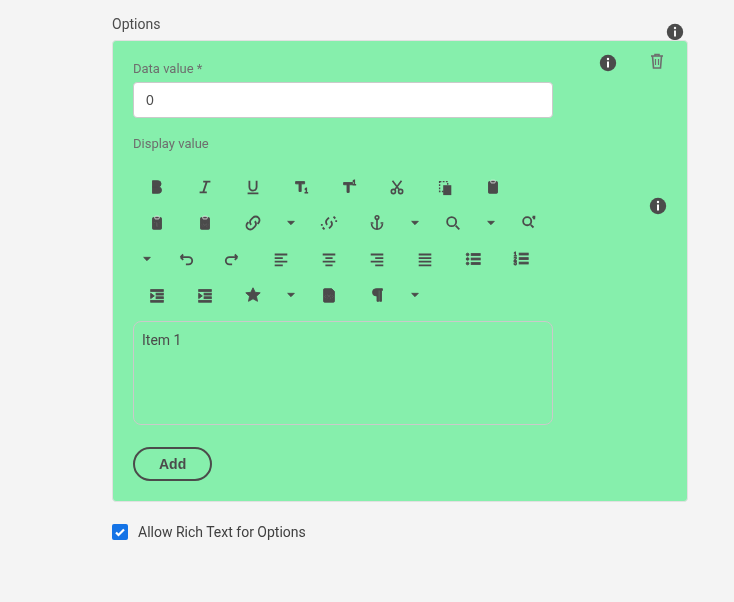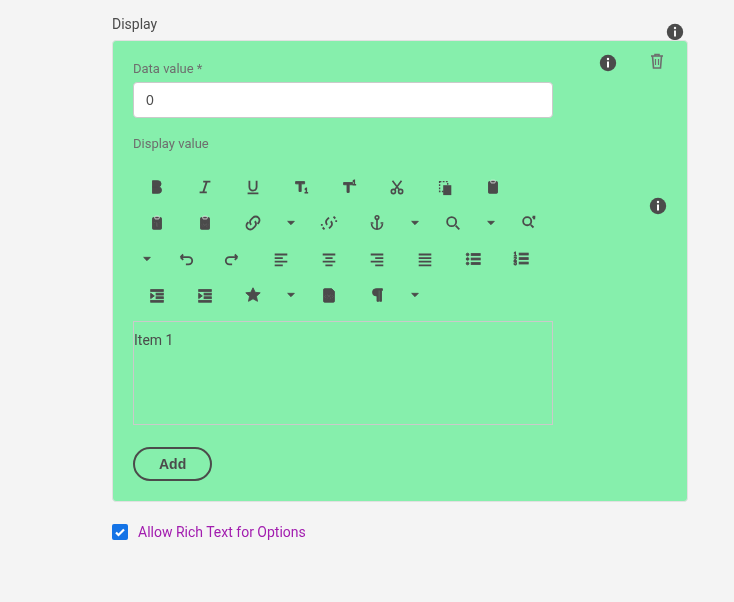--- a/index.html
+++ b/index.html
@@ -64,22 +64,22 @@
     display:flex; align-items:center; justify-content:center;
     cursor:pointer;
     border:none; background:transparent; padding:0;
   }
   .tbtn.narrow{ width:28px; }
   .tbtn svg{ stroke:#4b4b4b; }
   .editor{
     width:420px; height:104px;
     margin-top:8px;
     border:1px solid #cacaca;
-    border-radius:0;
-    padding:10px 0;
+    border-radius:8px;
+    padding:10px 8px;
     font-size:14px; color:#4b4b4b;
   }
   .add-btn{
     margin-top:22px;
     display:inline-flex; align-items:center; justify-content:center;
     height:34px; padding:0 24px;
     border:2px solid #4b4b4b;
     border-radius:17px;
     background:transparent;
     font-size:14px; font-weight:700; color:#4b4b4b;
@@ -92,38 +92,38 @@
     margin-left:0;
   }
   .cb{
     width:16px; height:16px;
     background:#1473e6;
     border-radius:2px;
     display:flex; align-items:center; justify-content:center;
     cursor:pointer;
   }
   .cb svg{display:block;}
-  .chk-label{font-size:14px; color:#a21caf;}
+  .chk-label{font-size:14px; color:#404040;}
   .ico{width:18px;height:18px;display:block;}
   .ico-lg{width:20px;height:20px;}
   .trash{cursor:pointer;}
 </style>
 </head>
 <body>
 
 <div class="wrap">
   <span class="main-info-icon">
     <svg class="ico" viewBox="0 0 18 18" fill="#4b4b4b">
         <circle cx="9" cy="9" r="8.2"></circle>
         <rect x="8" y="7.5" width="2" height="6" fill="#f4f4f4"></rect>
         <circle cx="9" cy="5" r="1.2" fill="#f4f4f4"></circle>
       </svg>
   </span>
 
-  <div class="section-title">Display</div>
+  <div class="section-title">Options</div>
 
   <div class="panel">
 
     <div class="row-head">
       <div class="label">Data value *</div>
       <div class="side">
         <span>
           <svg class="ico" width="16" height="16" viewBox="0 0 18 18" fill="#4b4b4b">
               <circle cx="9" cy="9" r="8.2"></circle>
               <rect x="8" y="7.5" width="2" height="6" fill="#fff"></rect>

